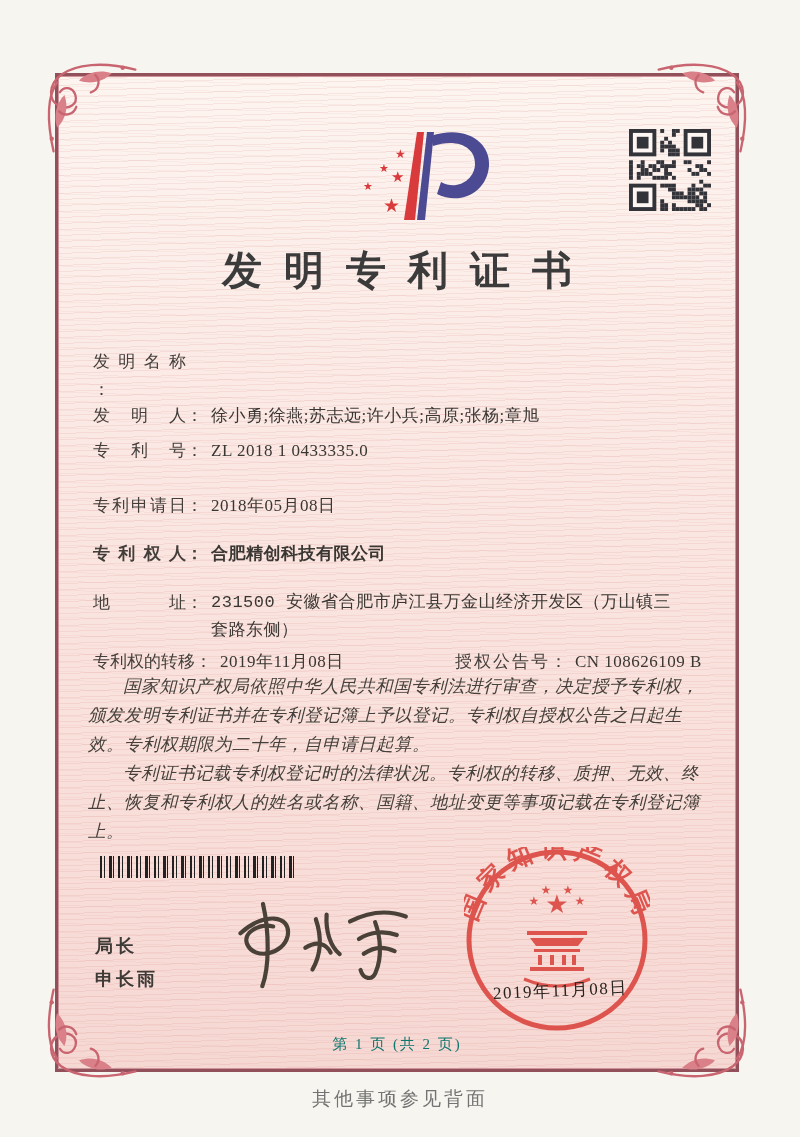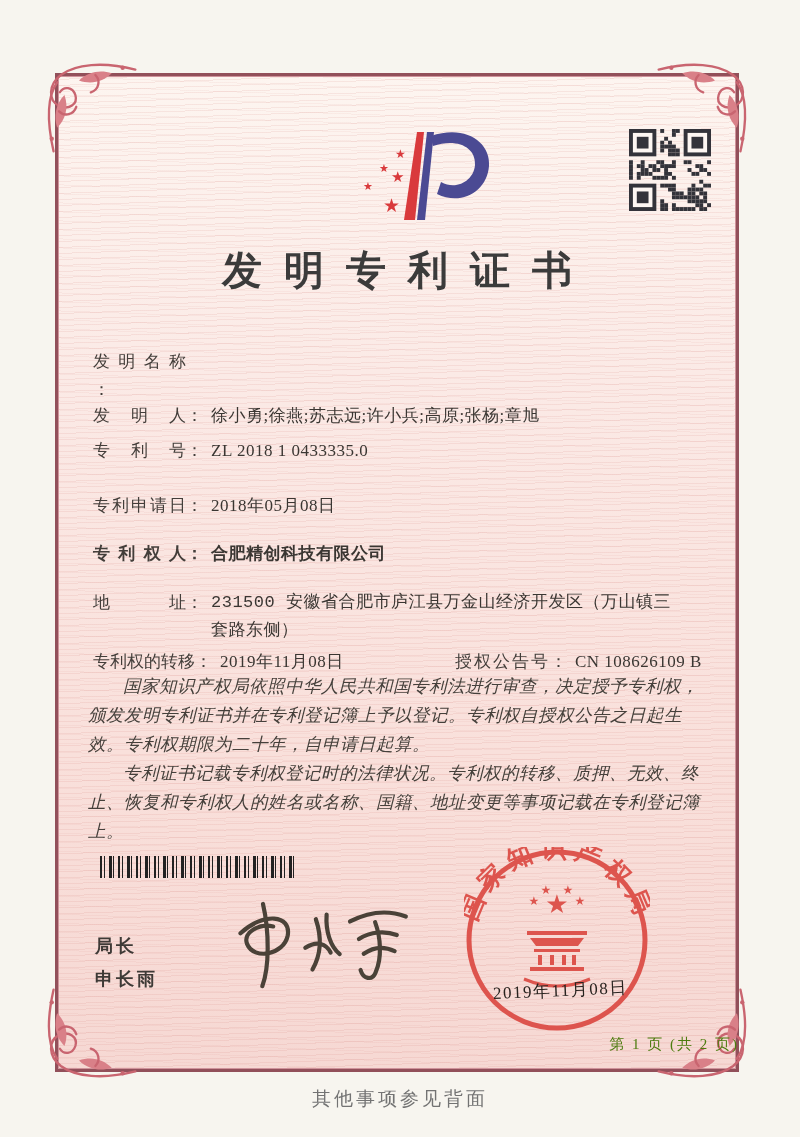--- a/index.html
+++ b/index.html
@@ -52,22 +52,22 @@
 
   .officials{position:absolute;left:40px;top:852px;font-family:"Liberation Sans","DejaVu Sans",sans-serif;margin-top:12px;}
   .officials div{font-size:18px;font-weight:700;color:#3e3a36;letter-spacing:3px;line-height:1;}
   .officials .name{margin-top:15px;}
   .signature{position:absolute;left:158px;top:816px;width:216px;height:104px;transform:rotate(-3deg);}
 
   .seal{position:absolute;left:409px;top:774px;width:186px;height:186px;opacity:0.93;}
   .seal-date{position:absolute;left:438px;top:906px;font-size:17px;color:#28231f;
     letter-spacing:1.5px;transform:rotate(-2.5deg);}
 
-  .page-foot{position:absolute;top:962px;left:0;width:100%;text-align:right;
-    font-size:15px;color:#4d7c0f;letter-spacing:2px;}
+  .page-foot{position:absolute;top:962px;left:0;width:100%;text-align:center;
+    font-size:15px;color:#0f766e;letter-spacing:2px;}
   .back-note{position:absolute;top:1086px;left:0;width:100%;text-align:center;
     font-size:19px;color:#737373;letter-spacing:3px;}
 </style>
 </head>
 <body>
 
 <div class="panel">
   <div class="panel-bg"></div>
   <div class="frame-outer"></div>
   <div class="frame-inner"></div>

